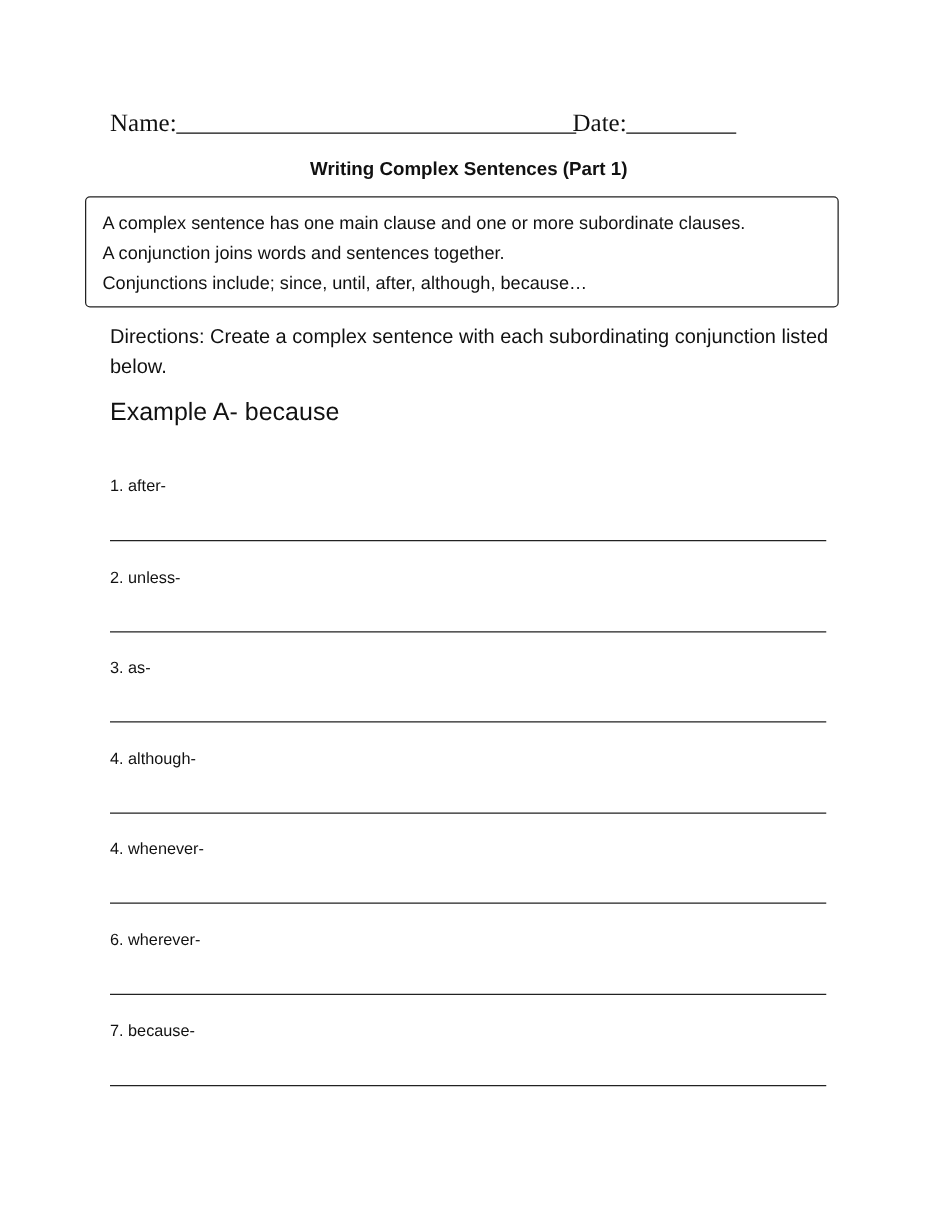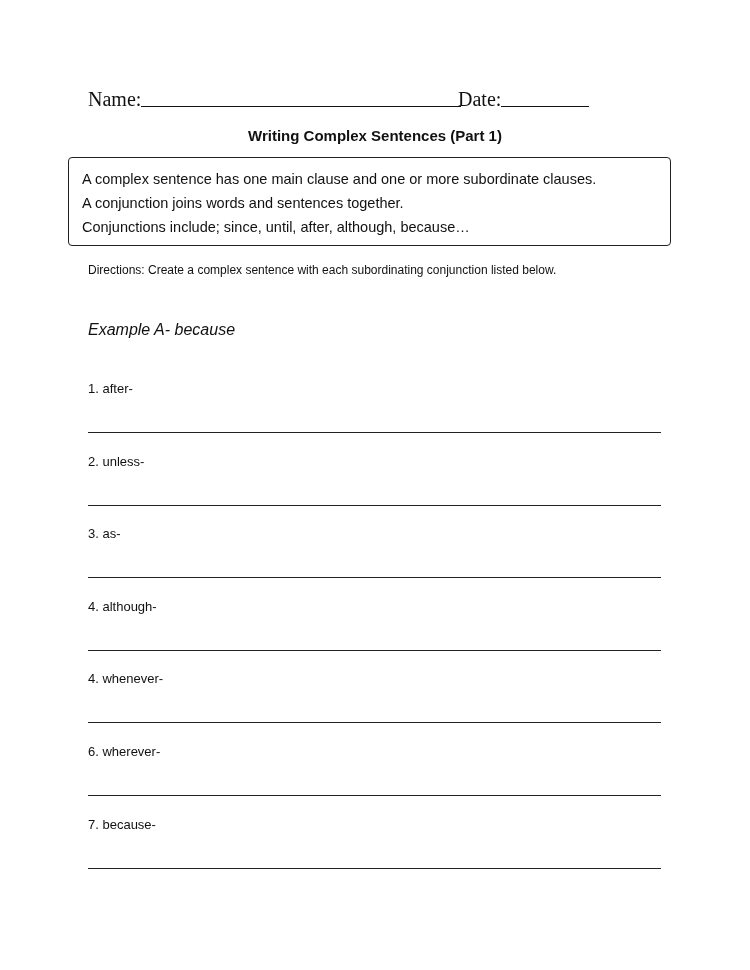--- a/index.html
+++ b/index.html
@@ -7,22 +7,22 @@
     .serif { font-family: "Liberation Serif", "DejaVu Serif", serif; }
     .sans { font-family: "Liberation Sans", "DejaVu Sans", sans-serif; }
     .header-row { position: absolute; top: 88px; left: 88px; width: 510px; height: 24px; font-size: 20px; font-weight: normal; }
     .name-label { position: absolute; left: 0; top: 0; }
     .name-line { position: absolute; left: 53px; top: 18px; width: 320px; border-bottom: 1.5px solid #111; }
     .date-label { position: absolute; left: 370px; top: 0; }
     .date-line { position: absolute; left: 413px; top: 18px; width: 88px; border-bottom: 1.5px solid #111; }
     .title { position: absolute; top: 127px; left: 0; width: 750px; text-align: center; font-size: 15px; font-weight: bold; }
     .info-box { position: absolute; top: 157px; left: 68px; width: 603px; height: 89px; border: 1.5px solid #222; border-radius: 4px; box-sizing: border-box; padding: 9px 0 0 13px; font-size: 14.5px; line-height: 24px; }
     .info-line { white-space: nowrap; }
-    .directions { position: absolute; top: 258px; left: 88px; width: 590px; font-size: 12px; line-height: 24px; }
-    .example { position: absolute; top: 318px; left: 88px; font-size: 16px; line-height: 24px; font-style: italic; }
+    .directions { position: absolute; top: 258px; left: 88px; width: 590px; font-size: 16px; line-height: 24px; }
+    .example { position: absolute; top: 318px; left: 88px; font-size: 20px; line-height: 24px; }
     .item { position: absolute; left: 88px; width: 573px; }
     .item-label { position: absolute; top: 0; left: 0; font-size: 13px; white-space: nowrap; }
     .answer-line { position: absolute; left: 0; top: 43px; width: 573px; border-bottom: 1.5px solid #222; height: 0; }
   </style>
 </head>
 <body>
 
 <div>
 
   <div class="header-row serif">

